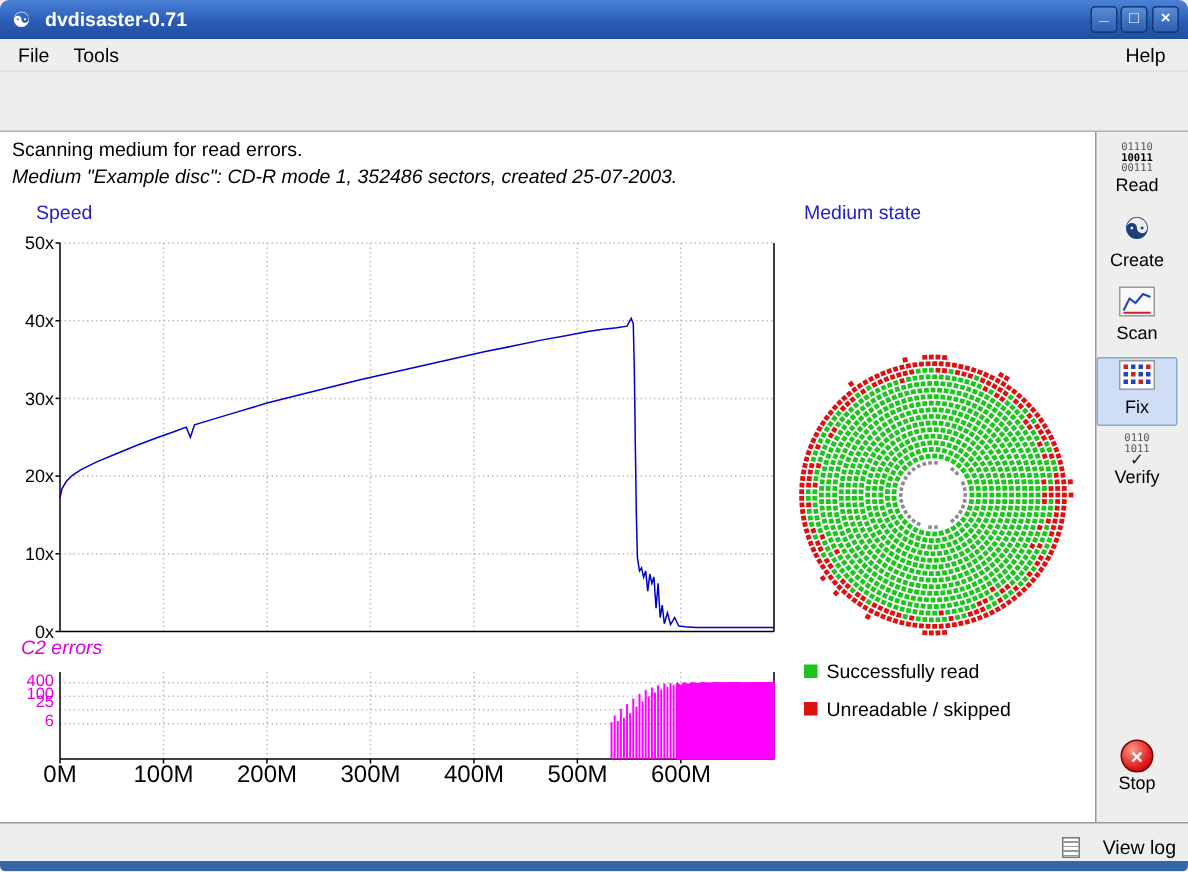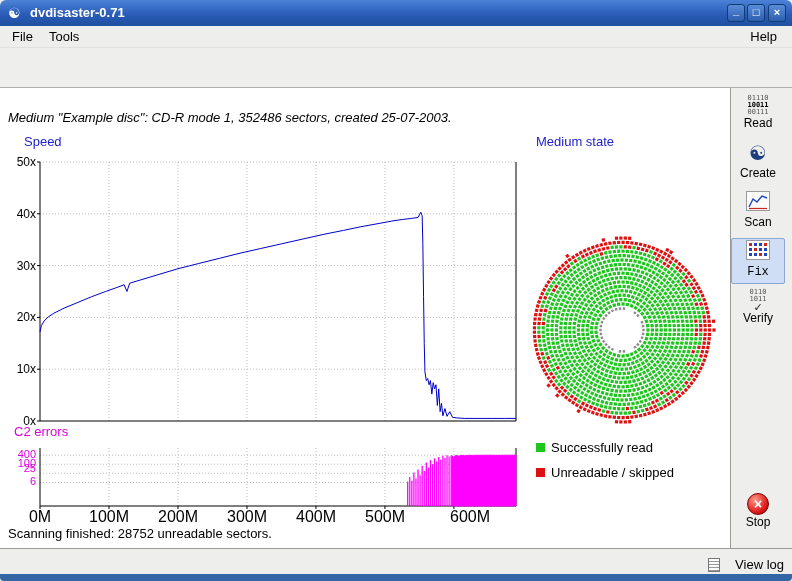--- a/index.html
+++ b/index.html
@@ -152,45 +152,46 @@
 
     <button class="tool-icon-btn" style="left:750px;background:linear-gradient(#4a4a4a,#0e0e0e);border-color:#000;border-radius:4px;">
       <svg width="22" height="22" viewBox="0 0 22 22">
         <path d="M7.2 8.2 a5.6 5.6 0 1 0 7.6 0" fill="none" stroke="#e0e0e0" stroke-width="2"></path>
         <line x1="11" y1="4.5" x2="11" y2="11" stroke="#e03030" stroke-width="2.4"></line>
       </svg>
     </button>
   </div>
 
   <div class="content">
+    <div class="status1">Scanning medium for read errors.</div>
     <div class="status2">Medium "Example disc": CD-R mode 1, 352486 sectors, created 25-07-2003.</div>
 
     <span class="chart-title-blue" style="left:24px;top:46px;">Speed</span>
     <span class="chart-title-blue" style="left:536px;top:46px;">Medium state</span>
-    <span class="chart-title-magenta" style="left:14px;top:336px;">C2 errors</span>
+    <span class="chart-title-magenta" style="left:14px;top:336px;font-style:italic;">C2 errors</span>
 
     <span class="ytick" style="top:68px;">50x</span>
     <span class="ytick" style="top:120px;">40x</span>
     <span class="ytick" style="top:172px;">30x</span>
     <span class="ytick" style="top:223px;">20x</span>
     <span class="ytick" style="top:275px;">10x</span>
     <span class="ytick" style="top:327px;">0x</span>
 
     <span class="ytick-m" style="top:361px;">400</span>
     <span class="ytick-m" style="top:370px;">100</span>
     <span class="ytick-m" style="top:375px;">25</span>
     <span class="ytick-m" style="top:388px;">6</span>
 
     <span class="xtick" style="left:20px;">0M</span>
     <span class="xtick" style="left:89px;">100M</span>
     <span class="xtick" style="left:158px;">200M</span>
     <span class="xtick" style="left:227px;">300M</span>
     <span class="xtick" style="left:296px;">400M</span>
     <span class="xtick" style="left:365px;">500M</span>
-    <span class="xtick" style="left:450px;text-align:center;">600M</span>
+    <span class="xtick" style="left:434px;text-align:center;">600M</span>
 
     <svg id="plot-svg" width="730" height="460">
         <line x1="40" y1="74" x2="516" y2="74" stroke="#bdbdbd" stroke-dasharray="1,2"></line>
         <line x1="40" y1="125.8" x2="516" y2="125.8" stroke="#bdbdbd" stroke-dasharray="1,2"></line>
         <line x1="40" y1="177.6" x2="516" y2="177.6" stroke="#bdbdbd" stroke-dasharray="1,2"></line>
         <line x1="40" y1="229.4" x2="516" y2="229.4" stroke="#bdbdbd" stroke-dasharray="1,2"></line>
         <line x1="40" y1="281.2" x2="516" y2="281.2" stroke="#bdbdbd" stroke-dasharray="1,2"></line>
         <line x1="108.98550724637681" y1="74" x2="108.98550724637681" y2="333" stroke="#bdbdbd" stroke-dasharray="1,2"></line>
         <line x1="108.98550724637681" y1="360" x2="108.98550724637681" y2="418" stroke="#bdbdbd" stroke-dasharray="1,2"></line>
         <line x1="177.97101449275362" y1="74" x2="177.97101449275362" y2="333" stroke="#bdbdbd" stroke-dasharray="1,2"></line>
@@ -1514,21 +1515,20 @@
         <rect x="108.68869172024415" y="78.31554366159901" width="2.4" height="2.4" fill="#8a8a8a" transform="rotate(317.6470588235294 109.88869172024415 79.51554366159901)"></rect>
         <rect x="112.84815293219364" y="85.0333041769762" width="2.4" height="2.4" fill="#8a8a8a" transform="rotate(338.8235294117647 114.04815293219364 86.2333041769762)"></rect>
         <rect x="113.93392164320389" y="88.84938536694374" width="2.4" height="2.4" fill="#8a8a8a" transform="rotate(349.4117647058824 115.13392164320389 90.04938536694374)"></rect>
       </svg>
 
     <div class="legend-swatch" style="left: 536px; top: 355px; background: rgb(31, 196, 31);"></div>
     <span class="legend-label" style="left:551px;top:352px;">Successfully read</span>
     <div class="legend-swatch" style="left: 536px; top: 380px; background: rgb(221, 17, 17);"></div>
     <span class="legend-label" style="left:551px;top:377px;">Unreadable / skipped</span>
 
-    <div class="bottom-status">Scanning finished: 28752 unreadable sectors.</div>
   </div>
 
   <div class="sidebar">
     <div class="side-btn" style="top:4px;">
       <div class="bin-icon">
         <div>01110</div>
         <div class="b">10011</div>
         <div>00111</div>
       </div>
       <div class="side-label">Read</div>
@@ -1541,21 +1541,21 @@
 
     <div class="side-btn" style="top:102px;">
       <svg width="26" height="22" viewBox="0 0 26 22">
         <rect x="1.5" y="1.5" width="23" height="19" fill="#fafafa" stroke="#999"></rect>
         <polyline points="4,17 8,9 12,12 17,6 22,8" fill="none" stroke="#2244bb" stroke-width="1.4"></polyline>
         <line x1="4" y1="18.5" x2="22" y2="18.5" stroke="#cc2222" stroke-width="1.2"></line>
       </svg>
       <div class="side-label">Scan</div>
     </div>
 
-    <div class="side-btn selected" style="top:150px;font-family:Liberation Mono, monospace;">
+    <div class="side-btn selected" style="top:150px;">
       <svg width="26" height="22" viewBox="0 0 26 22">
         <rect x="1.5" y="1.5" width="23" height="19" fill="#fff" stroke="#999"></rect>
         <g>
           <rect x="4" y="4" width="3" height="3" fill="#cc2222"></rect>
             <rect x="9" y="4" width="3" height="3" fill="#2244bb"></rect>
           <rect x="14" y="4" width="3" height="3" fill="#2244bb"></rect>
             <rect x="19" y="4" width="3" height="3" fill="#cc2222"></rect>
           <rect x="4" y="9" width="3" height="3" fill="#2244bb"></rect>
             <rect x="9" y="9" width="3" height="3" fill="#cc2222"></rect>
           <rect x="14" y="9" width="3" height="3" fill="#2244bb"></rect>

